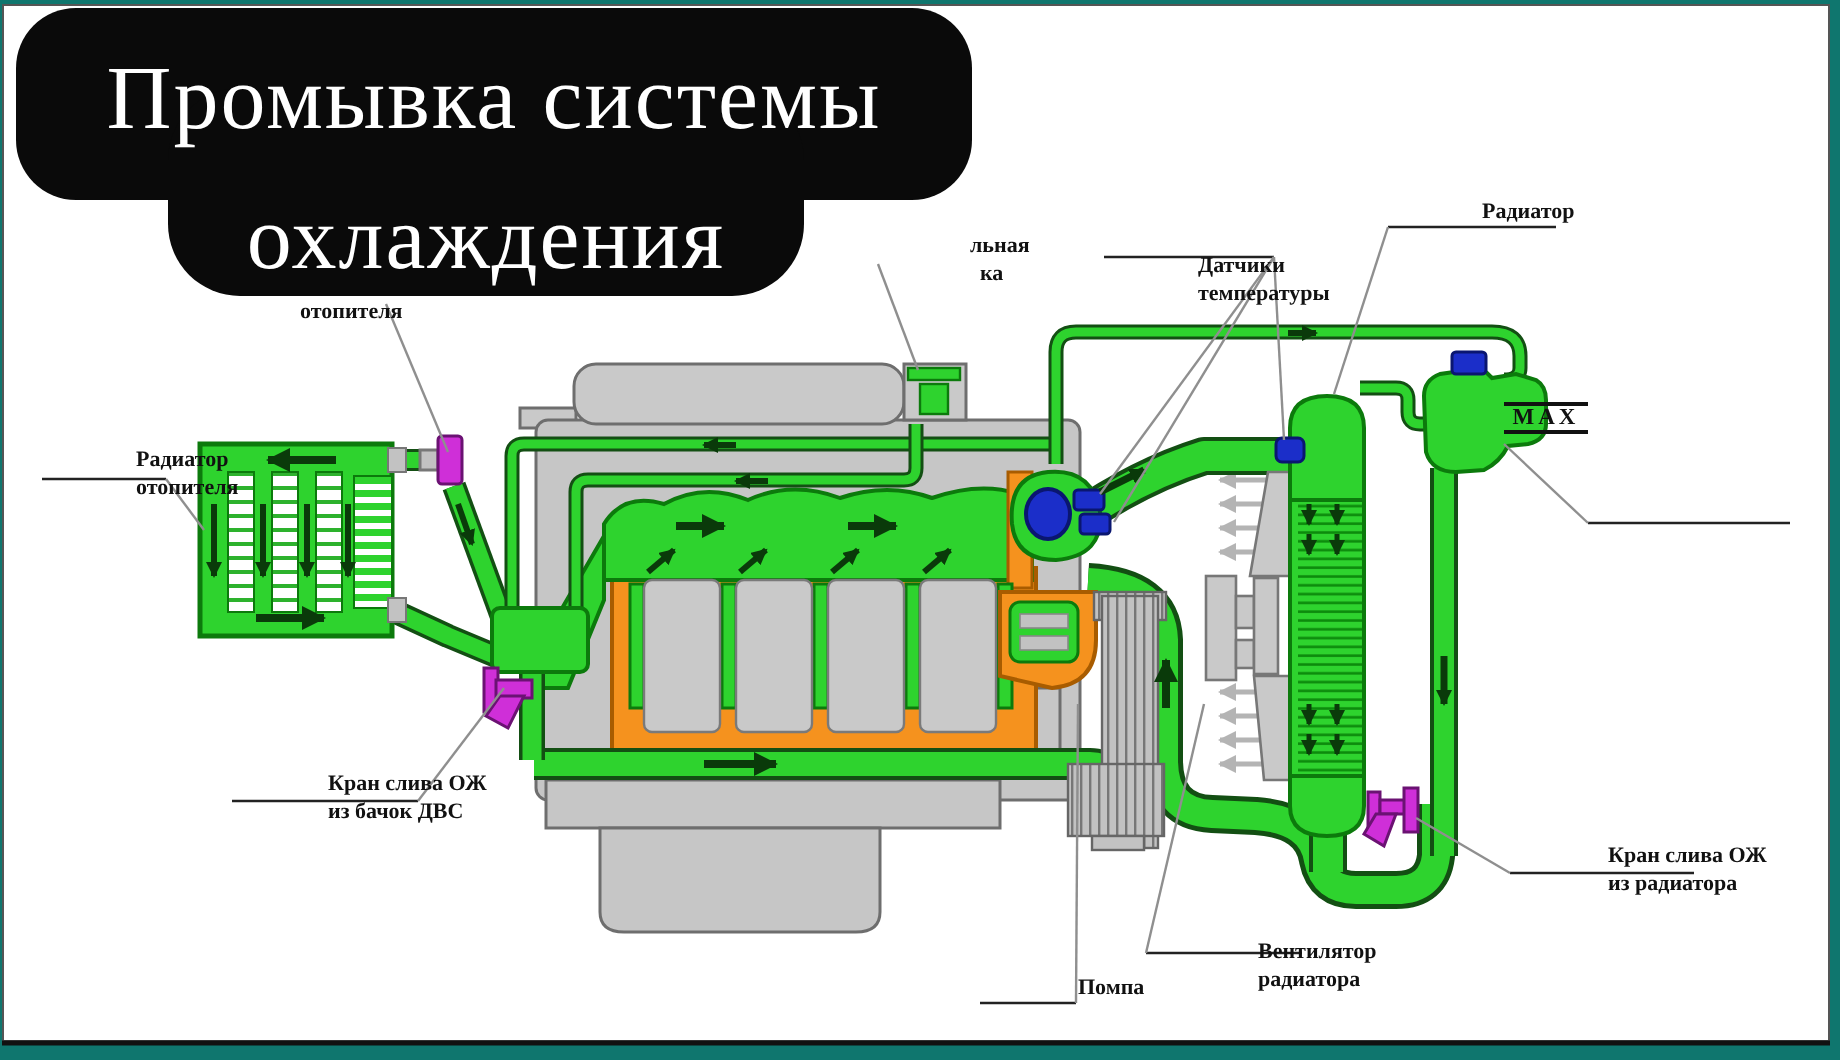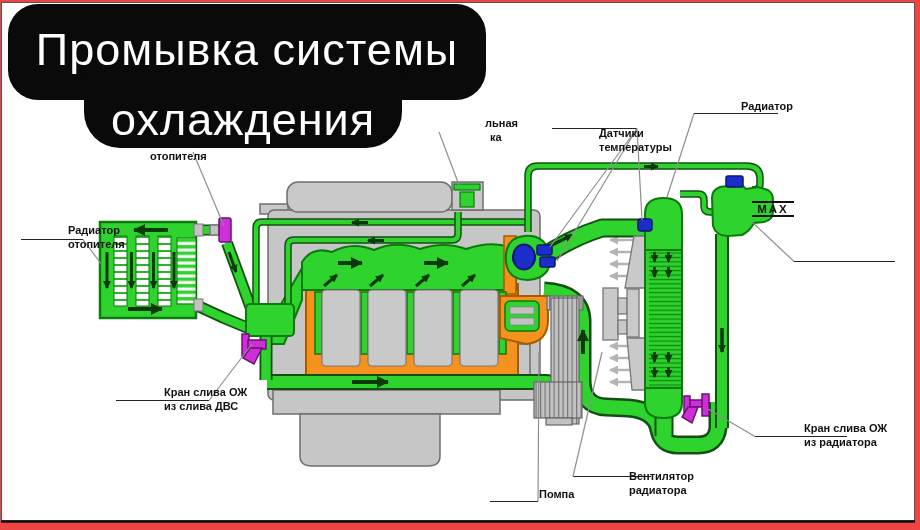--- a/index.html
+++ b/index.html
@@ -1,17 +1,17 @@
 <!DOCTYPE html>
 <html><head>
 <meta charset="utf-8">
 <style>
   html,body{margin:0;padding:0;background:#fff;}
-  #stage{position:relative;width:920px;height:530px;background:#ef4444;overflow:hidden;
-         font-family:Liberation Sans, sans-serif;}
+  #stage{position:relative;width:920px;height:530px;background:#0f766e;overflow:hidden;
+         font-family:Liberation Serif, serif;}
   #diagram{position:absolute;left:0;top:0;}
   .bubble{position:absolute;background:#0a0a0a;}
   #bubble-main{left:8px;top:4px;width:478px;height:96px;border-radius:30px;}
   #bubble-lobe{left:84px;top:44px;width:318px;height:104px;border-radius:36px;}
   .title-line{position:absolute;color:#ffffff;text-align:center;
               font-size:45px;line-height:1;font-weight:400;letter-spacing:1px;}
   #title1{left:8px;top:27px;width:478px;}
   #title2{left:84px;top:97px;width:318px;}
   .lbl{position:absolute;font-weight:bold;font-size:11px;line-height:13.5px;
        color:#111;white-space:nowrap;padding-left:47px;}
@@ -301,21 +301,21 @@
 </div>
 <div class="lbl" style="left:552px;top:127px;">
   <span>Датчики</span>
   <span>температуры</span>
 </div>
 <div class="lbl" style="left:694px;top:100px;">
   <span>Радиатор</span>
 </div>
 <div class="lbl" style="left:117px;top:386px;">
   <span>Кран слива ОЖ</span>
-  <span>из слива ДВС</span>
+  <span>из бачок ДВС</span>
 </div>
 <div class="lbl" style="left:757px;top:422px;">
   <span>Кран слива ОЖ</span>
   <span>из радиатора</span>
 </div>
 <div class="lbl" style="left:582px;top:470px;">
   <span>Вентилятор</span>
   <span>радиатора</span>
 </div>
 <div class="lbl" style="left:492px;top:488px;">

